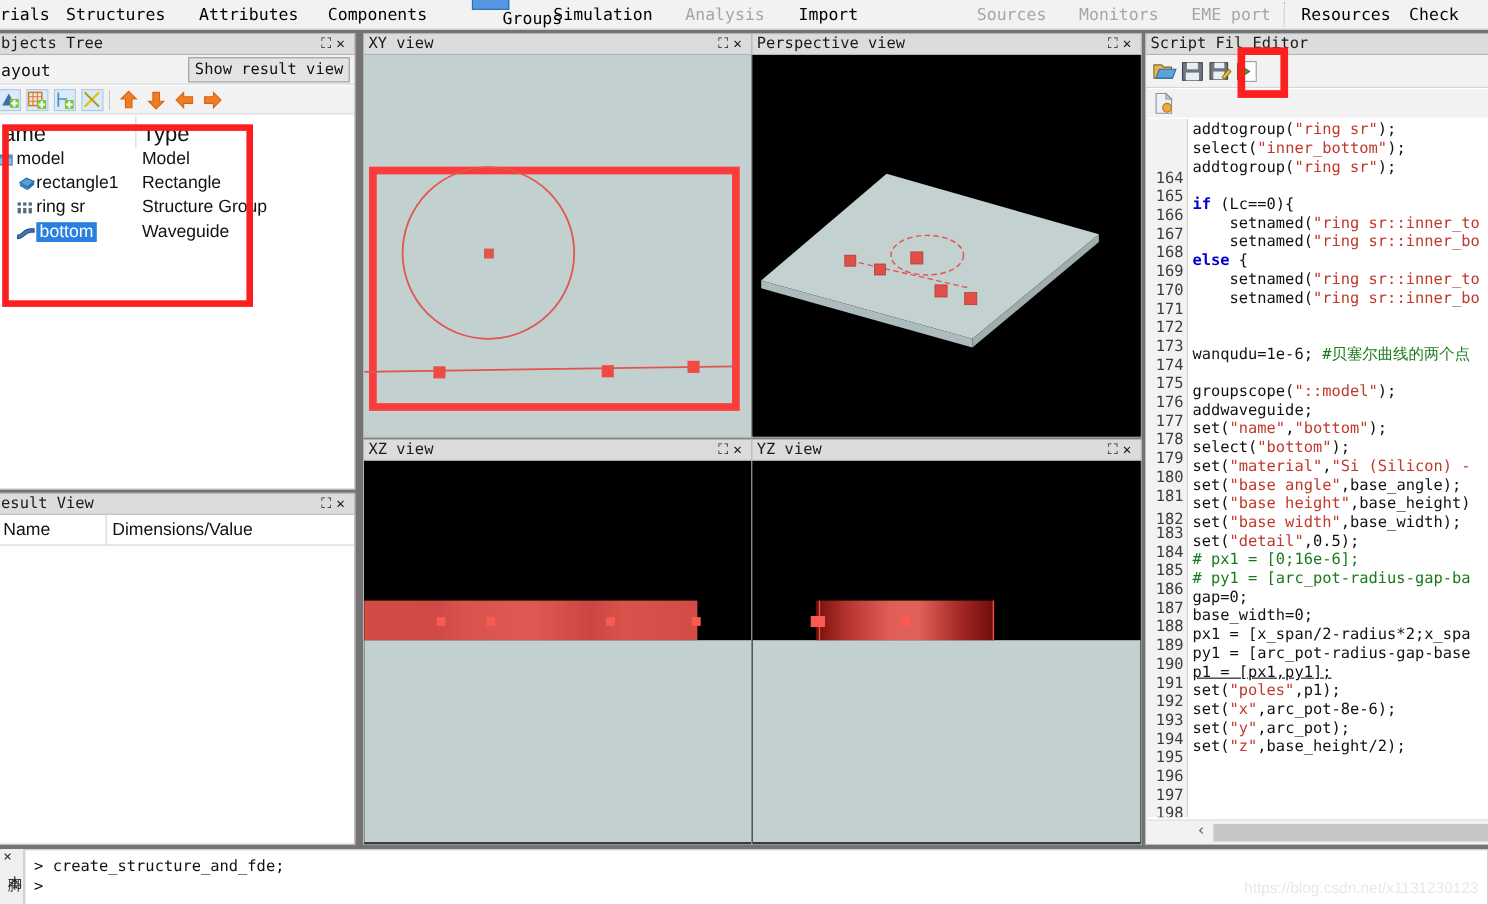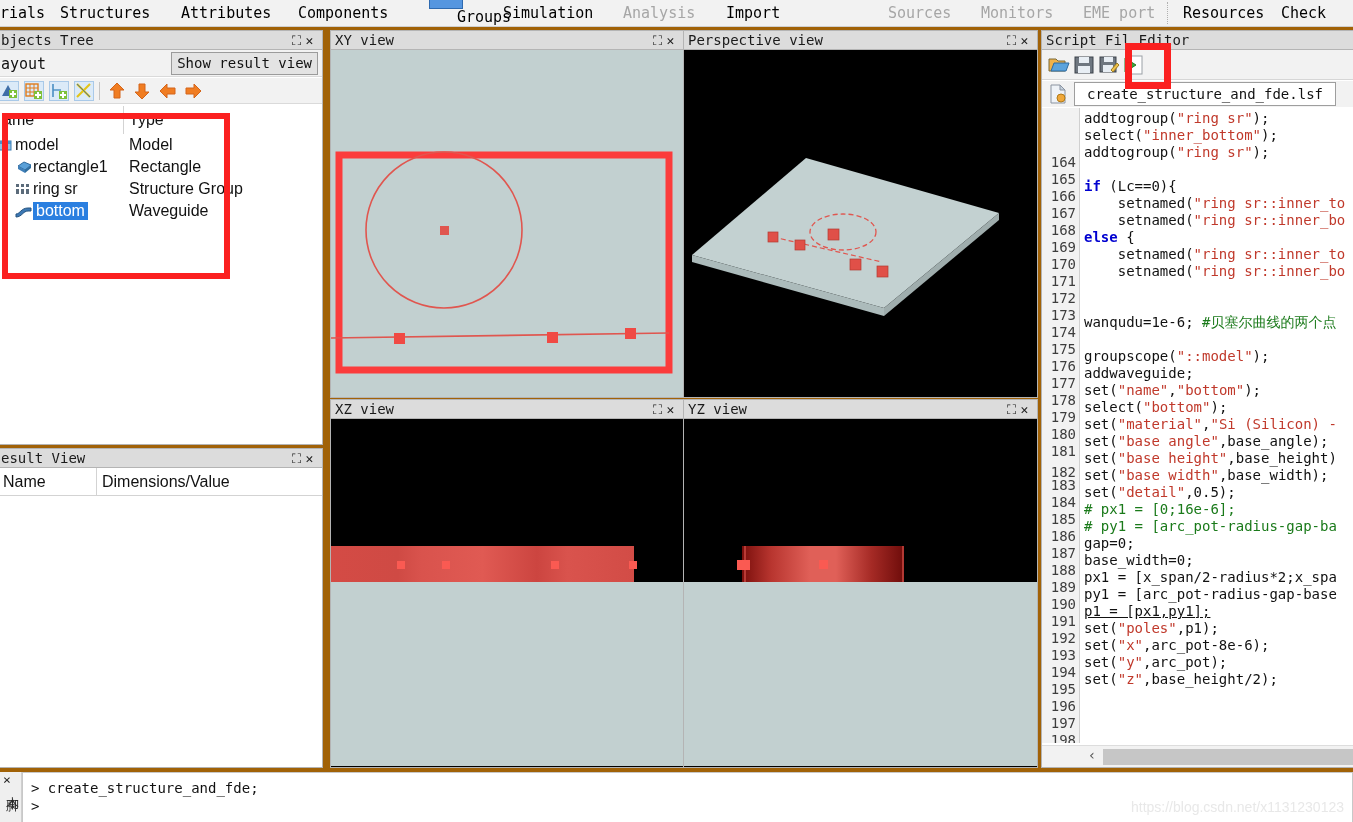--- a/index.html
+++ b/index.html
@@ -6,21 +6,21 @@
   html, body {
     margin: 0; padding: 0;
     width: 1353px; height: 822px;
     overflow: hidden;
     background: #f0f0f0;
     font-family: "Liberation Sans", sans-serif;
   }
   #app {
     position: relative;
     width: 1353px; height: 822px;
-    background: #a16207;
+    background: #737373;
   }
 
   
   .menubar {
     position: absolute; left: 0; top: 0; width: 1353px; height: 27px;
     background: #f2f2f2;
     border-bottom: 1px solid #cfcfcf;
   }
   .menu-item {
     position: absolute; top: 0; height: 27px; line-height: 27px;
@@ -106,21 +106,21 @@
   }
   .tree-area {
     position: absolute; left: 0; top: 56px; right: 0; bottom: 0;
     background: #fff;
   }
   .tree-head {
     position: absolute; left: 0; top: 0; right: 0; height: 28px;
   }
   .tree-head .th {
     position: absolute; top: 5px;
-    font-size: 16px; color: #111; font-family: "Liberation Sans", sans-serif;
+    font-size: 20px; color: #111; font-family: "Liberation Sans", sans-serif;
   }
   .tree-head .th-div {
     position: absolute; left: 126px; top: 0; width: 1px; height: 28px;
     background: #d3d3d3;
   }
   .tree-row { position: absolute; left: 0; right: 0; height: 22px; }
   .tree-row .tr-name {
     position: absolute; top: 2px;
     font-size: 16px; color: #111;
   }
@@ -594,21 +594,20 @@
         </div>
       </div>
       <div class="se-tabrow">
         <div style="position:absolute;left:6px;top:3px;width:20px;height:20px">
           <svg width="20" height="20" viewBox="0 0 20 20">
               <path d="M3 1 L12 1 L17 6 L17 19 L3 19 Z" fill="#eef2f7" stroke="#8a93a0"></path>
               <path d="M12 1 L12 6 L17 6 Z" fill="#c6d2de" stroke="#8a93a0"></path>
               <circle cx="13" cy="14" r="4" fill="#f0a83a" stroke="#b07a18"></circle>
             </svg>
         </div>
-        <div class="se-filetab">create_structure_and_fde.lsf</div>
       </div>
       <div class="se-code">
         <div class="gutter">
           <div id="gutter-host">
               <div class="gl" style="top: 2px;">164</div>
               <div class="gl" style="top: 19px;">165</div>
               <div class="gl" style="top: 36px;">166</div>
               <div class="gl" style="top: 53px;">167</div>
               <div class="gl" style="top: 70px;">168</div>
               <div class="gl" style="top: 87px;">169</div>

